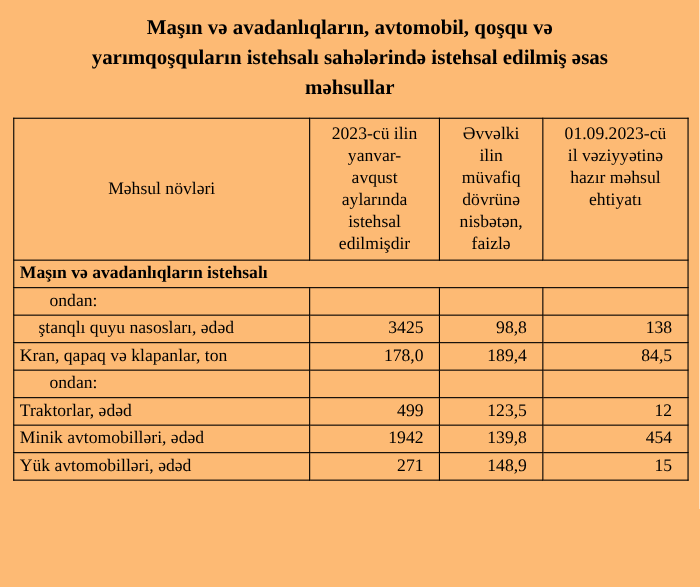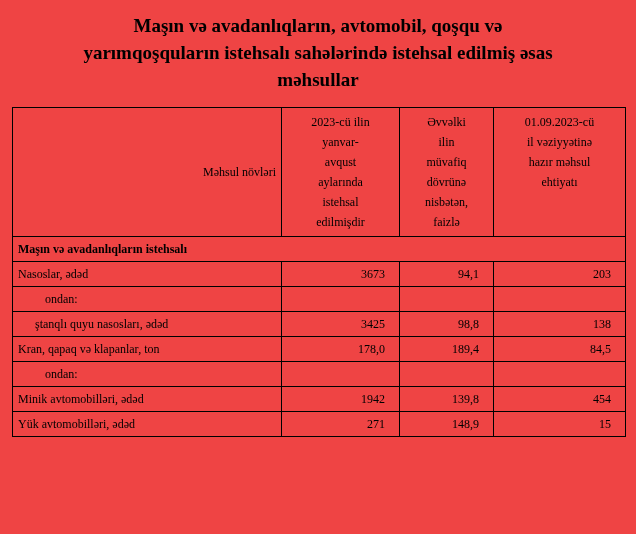--- a/index.html
+++ b/index.html
@@ -6,54 +6,53 @@
     margin: 0;
     padding: 0;
     background: #ffffff;
     color: #000000;
     font-family: "Liberation Serif", "DejaVu Serif", serif;
   }
   .page {
     position: relative;
     width: 636px;
     height: 534px;
-    background: #ef4444;
+    background: #fdba74;
     overflow: hidden;
   }
   .title {
     margin: 12px 18px 14px 18px;
     text-align: center;
     font-weight: bold;
     font-size: 19px;
     line-height: 27px;
     white-space: pre-line;
   }
   table.products {
     border-collapse: collapse;
     table-layout: fixed;
     margin-left: 12px;
     width: 613px;
   }
   table.products th,
   table.products td {
     border: 1px solid #000000;
-    font-size: 12px;
+    font-size: 16px;
     overflow: hidden;
   }
   table.products thead th {
     font-weight: normal;
     text-align: center;
     vertical-align: top;
     padding: 4px 5px 4px 5px;
     line-height: 20px;
     white-space: pre-line;
   }
   table.products thead th.vmid {
     vertical-align: middle;
-    text-align: right;
   }
   table.products tbody td {
     height: 22px;
     line-height: 20px;
     vertical-align: middle;
     padding-top: 1px;
     padding-bottom: 1px;
   }
   td.lbl { text-align: left; }
   td.ind0 { padding-left: 5px; }
@@ -106,26 +105,20 @@
 hazır məhsul
 ehtiyatı</th>
       </tr>
     </thead>
     <tbody>
 
       <tr>
         <td class="section" colspan="4">Maşın və avadanlıqların istehsalı</td>
       </tr>
 
-      <tr>
-        <td class="lbl ind0">Nasoslar, ədəd</td>
-        <td class="num">3673</td>
-        <td class="num">94,1</td>
-        <td class="num">203</td>
-      </tr>
 
       <tr>
         <td class="lbl ind1">ondan:</td>
         <td class="num"></td>
         <td class="num"></td>
         <td class="num"></td>
       </tr>
 
       <tr>
         <td class="lbl ind2">ştanqlı quyu nasosları, ədəd</td>
@@ -143,20 +136,26 @@
 
       <tr>
         <td class="lbl ind1">ondan:</td>
         <td class="num"></td>
         <td class="num"></td>
         <td class="num"></td>
       </tr>
 
 
 
+      <tr>
+        <td class="lbl ind0">Traktorlar, ədəd</td>
+        <td class="num">499</td>
+        <td class="num">123,5</td>
+        <td class="num">12</td>
+      </tr>
 
 
       <tr>
         <td class="lbl ind0">Minik avtomobilləri, ədəd</td>
         <td class="num">1942</td>
         <td class="num">139,8</td>
         <td class="num">454</td>
       </tr>
 
       <tr>

